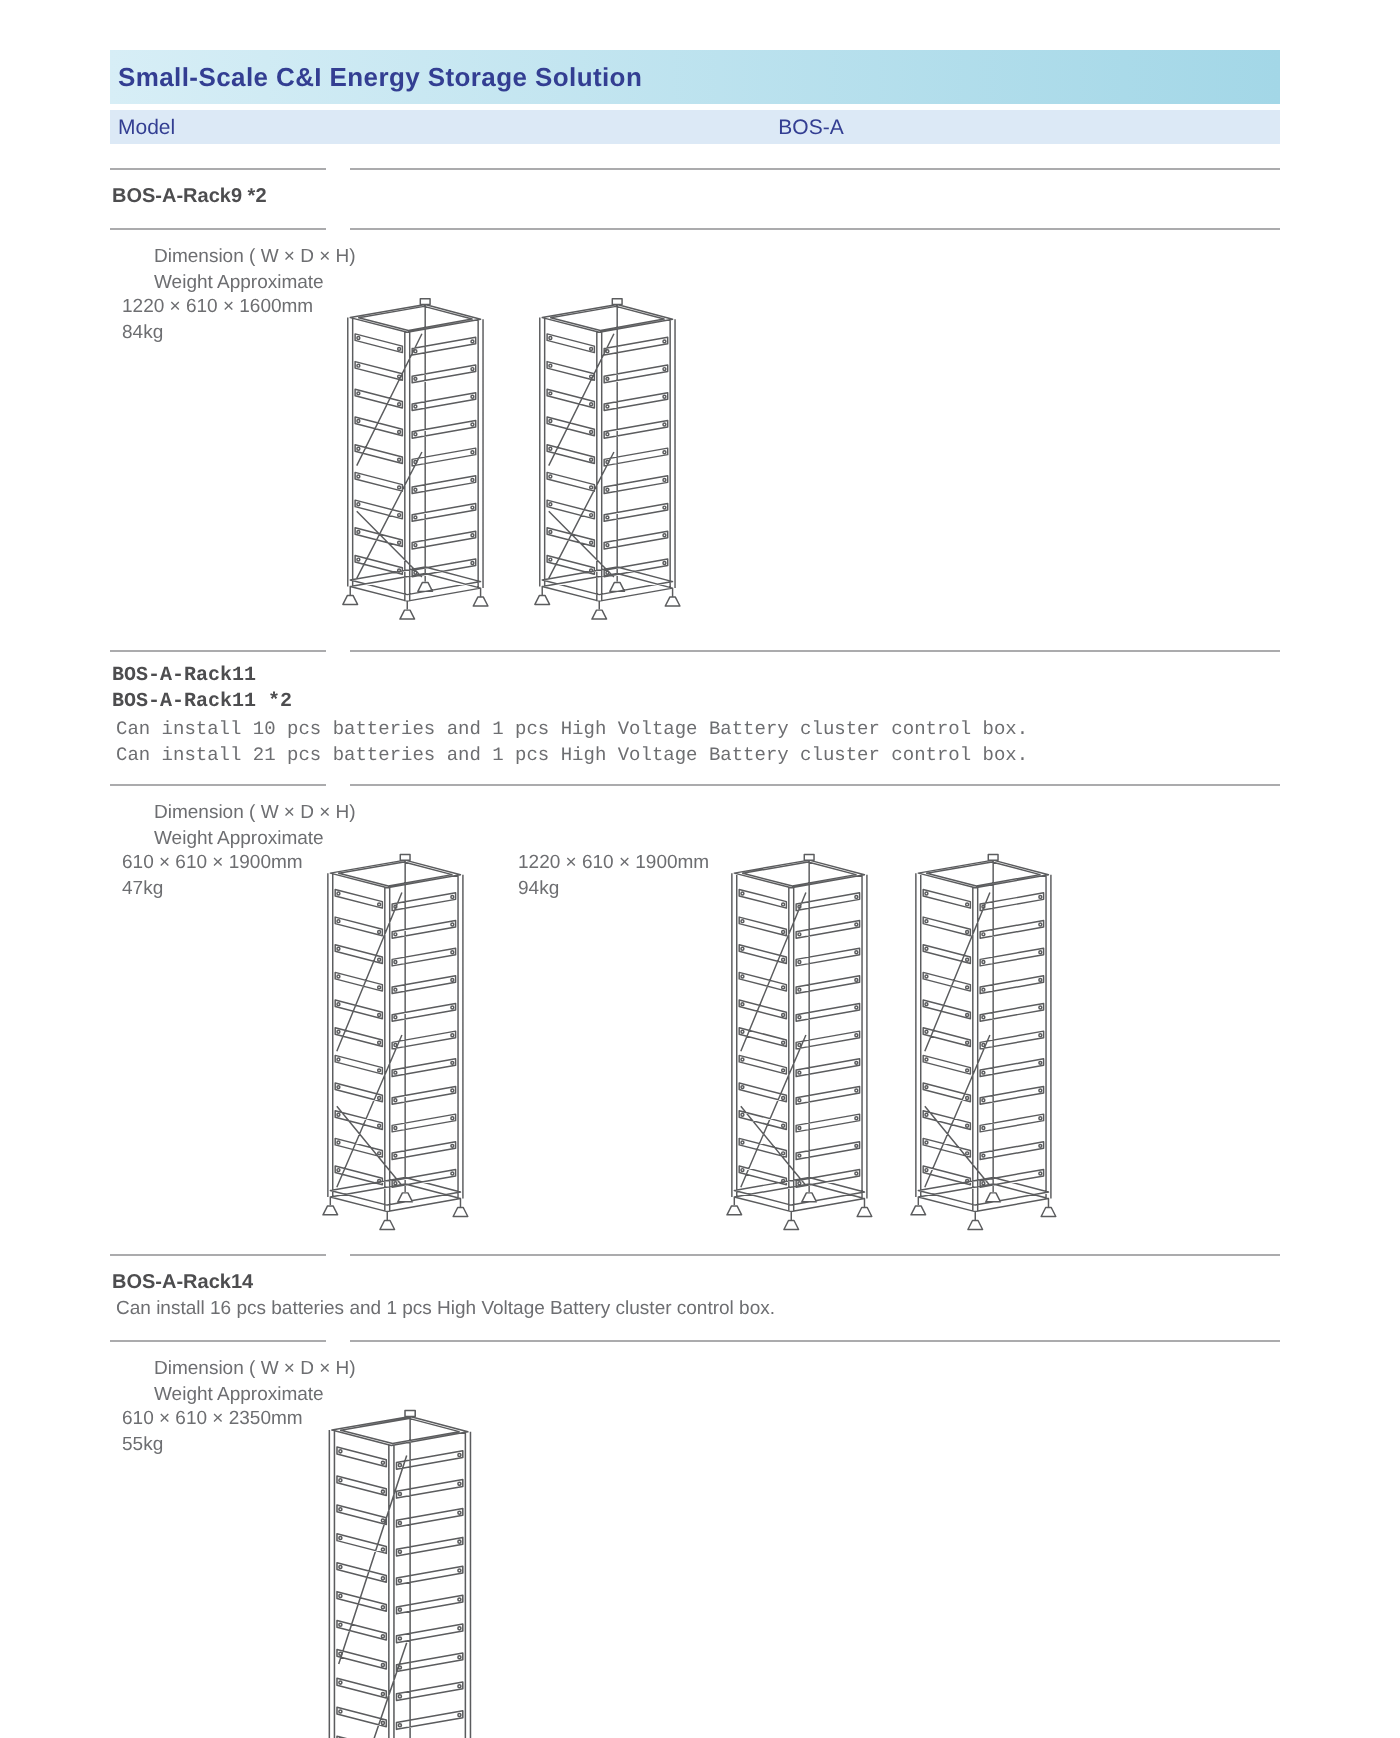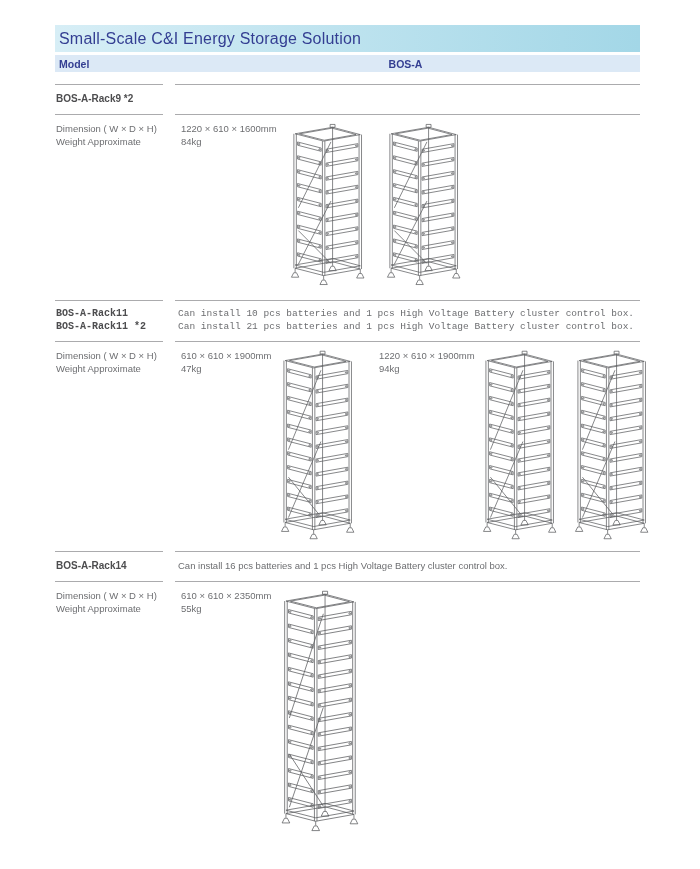--- a/index.html
+++ b/index.html
@@ -24,59 +24,59 @@
   }
   .title-band{
     height:27px;
     background:linear-gradient(90deg,var(--band_left) 0%,var(--band_right) 100%);
     display:flex;align-items:center;
     padding-left:4px;
     margin-bottom:3px;
   }
   .title-band h1{
     margin:0;
-    font-size:16px;
-    font-weight:normal;
+    font-size:13px;
+    font-weight:bold;
     letter-spacing:0.2px;
     color:var(--title_color);
   }
   .cols-header{
     height:17px;
     background:var(--header_band);
     display:flex;align-items:center;
-    font-size:10.5px;font-weight:bold;
+    font-size:10.5px;font-weight:normal;
     color:var(--title_color);
   }
   .cols-header .th-model{width:116px;padding-left:4px;flex-shrink:0;}
   .cols-header .th-product{flex:1;text-align:center;}
 
   .hr-row{display:flex;margin:0;}
   .hr{border-top:1px solid var(--rule_color);height:0;}
   .hr-left{width:108px;}
   .hr-right{flex:1;margin-left:12px;}
 
-  .row{display:flex;}
+  .row{display:flex;flex-direction:column;}
   .col-left{width:120px;flex-shrink:0;}
   .col-right{flex:1;}
 
   .model-row{padding:7px 0 9px;}
   .model-name{
     font-size:10px;font-weight:bold;color:var(--text_dark);
     line-height:13px;padding-left:1px;white-space:nowrap;
   }
   .desc{
     font-size:9.5px;color:var(--text_gray);
     line-height:13px;padding-left:3px;white-space:nowrap;
   }
 
   .spec-row{padding-top:8px;}
   .spec-labels div, .val-block div{
     font-size:9.5px;color:var(--text_gray);line-height:12.5px;white-space:nowrap;
   }
-  .spec-labels{padding-left:1px;}
+  .spec-labels{padding-left:1px;margin-left:21px;}
   .spec-content{display:flex;align-items:flex-start;}
   .val-block{padding-left:6px;flex-shrink:0;}
   .w99{width:99px;}
   .w88{width:88px;}
   .w87{width:87px;}
   .w80{width:80px;}
   .ml4{margin-left:4px;}
   .ml5{margin-left:5px;}
   .ml6{margin-left:6px;}
   .ml17{margin-left:17px;}

